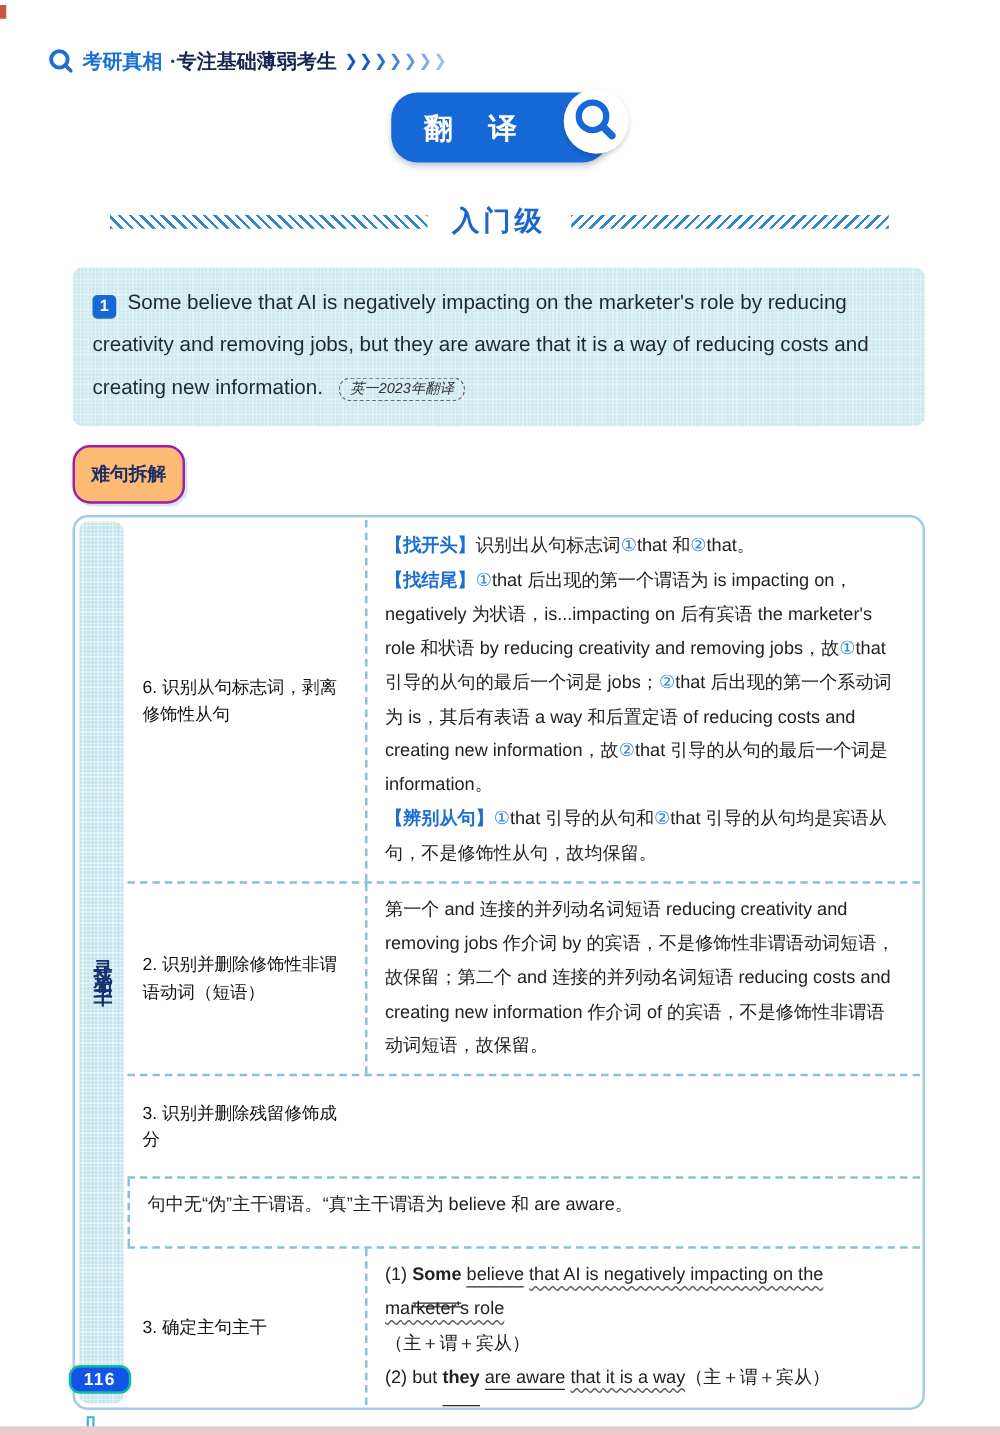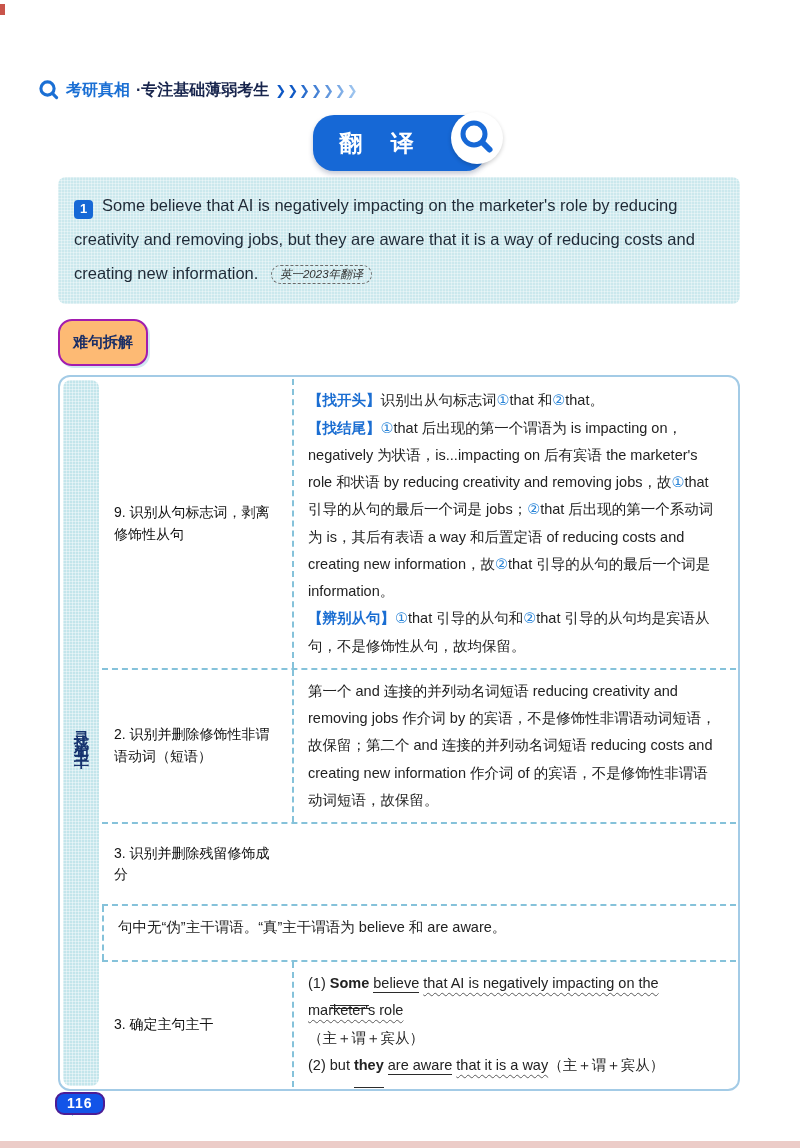--- a/index.html
+++ b/index.html
@@ -5,21 +5,21 @@
   html,body{margin:0;padding:0;background:#e8e8e8;}
   .page{position:relative;width:800px;height:1148px;background:#ffffff;overflow:hidden;
         box-sizing:border-box;font-family:"Liberation Sans","DejaVu Sans",sans-serif;color:#222;}
   .content{margin:0 60px 0 58px;}
 
   
   .artifact-tl{position:absolute;left:0;top:4px;width:5px;height:11px;background:#c9544a;}
   .bottom-strip{position:absolute;left:0;right:0;bottom:0;height:7px;background:#ecccc8;}
 
   
-  .hdr{display:flex;align-items:center;gap:6px;padding:38px 0 0 38px;margin-top:41px;}
+  .hdr{display:flex;align-items:center;gap:6px;padding:38px 0 0 38px;}
   .hdr .logo{display:inline-flex;}
   .hdr .brand{color:#1a6fd4;font-weight:bold;font-size:16px;}
   .hdr .tagline{color:#18254d;font-weight:bold;font-size:16px;}
   .hdr .chev{color:#1a6fd4;font-size:13px;letter-spacing:1px;font-weight:bold;
              background:linear-gradient(90deg,#0d57c4 20%,#a9cdf2);-webkit-background-clip:text;background-clip:text;
              -webkit-text-fill-color:transparent;}
 
   
   .banner-wrap{display:flex;justify-content:center;margin-top:14px;height:62px;}
   .banner{position:relative;display:inline-flex;align-items:center;height:56px;background:#1668d6;
@@ -29,21 +29,21 @@
               display:flex;align-items:center;justify-content:center;box-shadow:0 2px 4px rgba(0,0,0,.18);}
 
   
   .level-row{display:flex;align-items:center;justify-content:center;gap:20px;margin-top:26px;}
   .hatch{height:11px;width:254px;}
   .hatch-l{background:repeating-linear-gradient(45deg,#2f86c9 0 2px,transparent 2px 6px);}
   .hatch-r{background:repeating-linear-gradient(-45deg,#2f86c9 0 2px,transparent 2px 6px);}
   .level{color:#1b66cc;font-size:22px;font-weight:bold;letter-spacing:3px;white-space:nowrap;}
 
   
-  .sentence-box{background:#cbe8ed;border-radius:8px;padding:12px 18px 14px 16px;
+  .sentence-box{margin-top:22px;background:#cbe8ed;border-radius:8px;padding:12px 18px 14px 16px;
       background-image:repeating-linear-gradient(0deg,rgba(255,255,255,.35) 0 1px,transparent 1px 3px),
                        repeating-linear-gradient(90deg,rgba(255,255,255,.35) 0 1px,transparent 1px 3px);
       font-size:16.5px;line-height:2.05;color:#1e2936;}
   .s-badge{display:inline-flex;width:19px;height:19px;background:#1668d6;color:#fff;border-radius:4px;
            align-items:center;justify-content:center;font-size:13px;font-weight:bold;margin-right:9px;
            vertical-align:-2px;}
   .s-src{display:inline-block;border:1px dashed #6a6a6a;border-radius:10px;font-style:italic;
          font-size:11.5px;line-height:1.5;padding:0 8px;color:#333;margin-left:8px;vertical-align:1px;white-space:nowrap;}
 
   
@@ -68,21 +68,21 @@
   .num{color:#2a85d8;}
   .u1{border-bottom:1.5px solid #2b2b2b;padding-bottom:1px;}
   .u2{border-bottom:4px double #2b2b2b;padding-bottom:14px;font-weight:bold;}
   .uw{text-decoration:underline;text-decoration-style:wavy;text-decoration-color:#5a5a5a;text-decoration-thickness:1px;text-underline-offset:4px;}
 
   .r1{min-height:224px;} .r2{min-height:106px;} .r3{min-height:80px;} .r4{min-height:54px;} .r5{min-height:86px;}
 
   .flow-arrow{color:#35b3de;font-size:25px;line-height:1;margin:3px 0 3px 4px;font-weight:bold;}
 
   .page-badge{position:absolute;left:55px;top:1092px;background:#1254e8;color:#fff;font-weight:bold;font-size:14px;
-              padding:1px 10px 2px 10px;border-radius:9px;border:2px solid #4c1d95;letter-spacing:1px;}
+              padding:1px 10px 2px 10px;border-radius:9px;border:2px solid #14b8a6;letter-spacing:1px;}
 </style>
 </head>
 <body>
 
 <div class="page">
   <div class="artifact-tl"></div>
 
   <div class="hdr">
     <span class="logo">
       <svg width="22" height="22" viewBox="0 0 22 22">
@@ -101,33 +101,38 @@
       <span class="banner-mag">
         <svg width="42" height="42" viewBox="0 0 42 42">
           <circle cx="18" cy="17" r="11" fill="#ffffff" stroke="#1668d6" stroke-width="5"></circle>
           <line x1="26.5" y1="25.5" x2="33.5" y2="32.5" stroke="#1668d6" stroke-width="6" stroke-linecap="round"></line>
         </svg>
       </span>
     </div>
   </div>
 
   <div class="content">
+    <div class="level-row">
+      <span class="hatch hatch-l"></span>
+      <span class="level">入门级</span>
+      <span class="hatch hatch-r"></span>
+    </div>
 
     <div class="sentence-box">
       <span class="s-badge">1</span><span class="s-text">Some believe that AI is negatively impacting on the marketer's role by reducing creativity and removing jobs, but they are aware that it is a way of reducing costs and creating new information.</span>
       <span class="s-src">英一2023年翻译</span>
     </div>
 
     <div class="tag-pill">难句拆解</div>
 
     <div class="panel">
       <div class="side">寻找主句主干</div>
       <div class="rows">
         <div class="row r1">
-          <div class="col1">9. 识别从句标志词，剥离修饰性从句</div>
+          <div class="col1">6. 识别从句标志词，剥离修饰性从句</div>
           <div class="col2">
               <span class="rich"><span class="hl">【找开头】</span><span>识别出从句标志词</span><span class="num">①</span><span>that 和</span><span class="num">②</span><span>that。</span><br><span class="hl">【找结尾】</span><span class="num">①</span><span>that 后出现的第一个谓语为 is impacting on，negatively 为状语，is...impacting on 后有宾语 the marketer's role 和状语 by reducing creativity and removing jobs，故</span><span class="num">①</span><span>that 引导的从句的最后一个词是 jobs；</span><span class="num">②</span><span>that 后出现的第一个系动词为 is，其后有表语 a way 和后置定语 of reducing costs and creating new information，故</span><span class="num">②</span><span>that 引导的从句的最后一个词是 information。</span><br><span class="hl">【辨别从句】</span><span class="num">①</span><span>that 引导的从句和</span><span class="num">②</span><span>that 引导的从句均是宾语从句，不是修饰性从句，故均保留。</span></span>
             </div>
         </div>
         <div class="row r2">
           <div class="col1">2. 识别并删除修饰性非谓语动词（短语）</div>
           <div class="col2">
               <span class="rich"><span>第一个 and 连接的并列动名词短语 reducing creativity and removing jobs 作介词 by 的宾语，不是修饰性非谓语动词短语，故保留；第二个 and 连接的并列动名词短语 reducing costs and creating new information 作介词 of 的宾语，不是修饰性非谓语动词短语，故保留。</span></span>
             </div>
         </div>

